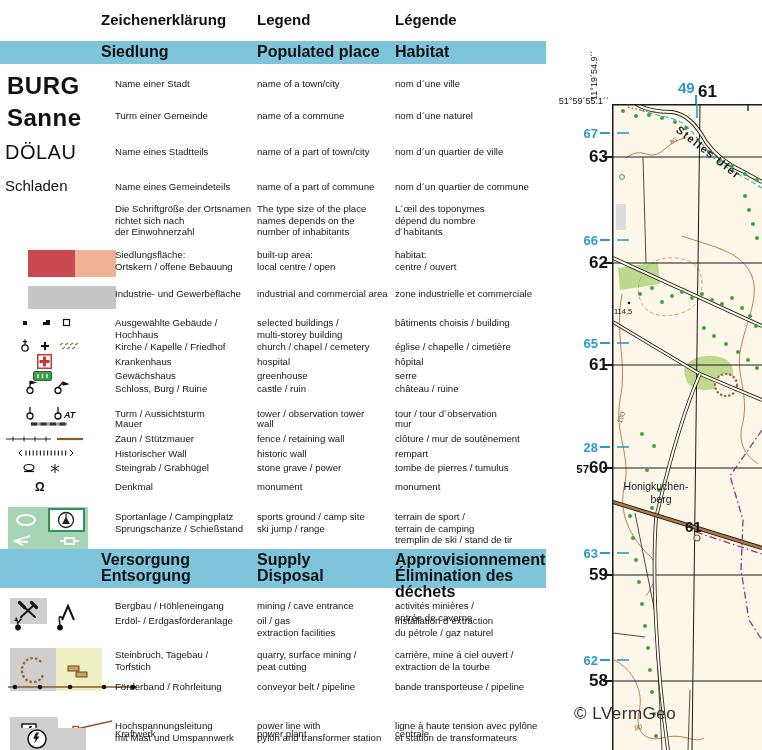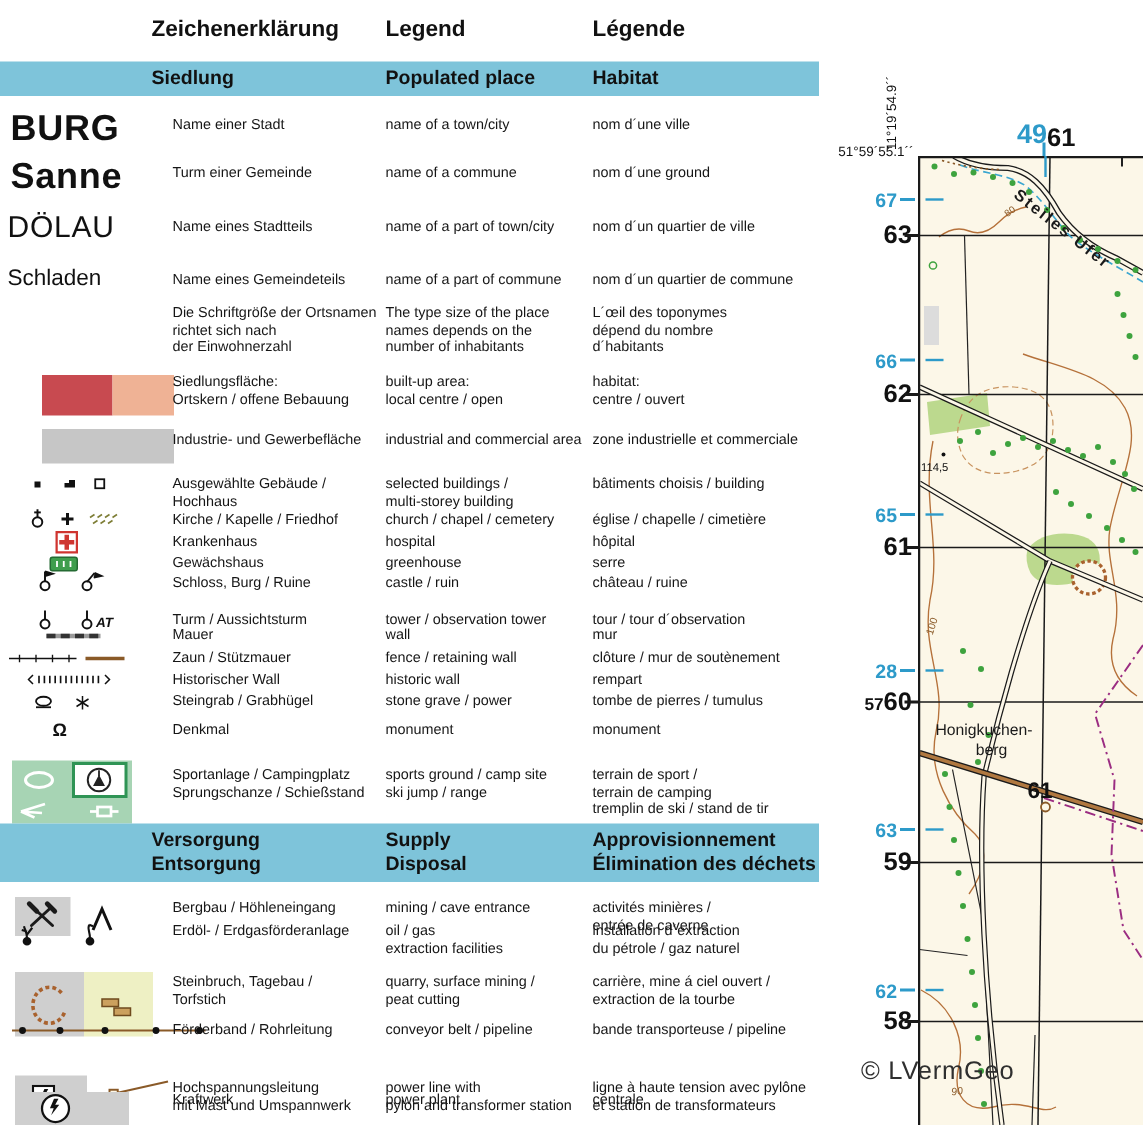--- a/index.html
+++ b/index.html
@@ -2,37 +2,37 @@
 <html><head>
 <meta charset="utf-8">
 <style>
   html,body{margin:0;padding:0;background:#fff;}
   .stage{position:relative;width:762px;height:750px;background:#ffffff;overflow:hidden;
          font-family:"Liberation Sans",sans-serif;color:#111;}
   
   .titles span{position:absolute;top:11px;font-size:15px;font-weight:bold;white-space:pre;}
   .c-de{left:101px}.c-en{left:257px}.c-fr{left:395px}
   .band{position:absolute;left:0;width:546px;background:#7ec4da;}
-  .band span{position:absolute;font-size:13px;font-weight:bold;white-space:pre-line;line-height:16px;}
+  .band span{position:absolute;font-size:16px;font-weight:bold;white-space:pre-line;line-height:16px;}
   .band1{top:41px;height:23px}.band1 span{top:3px}
   .band2{top:549px;height:39px}.band2 span{top:3px}
   .leg-row{position:absolute;left:0;width:546px;height:12px;}
   .leg-row .txt{position:absolute;top:0;font-size:9.6px;line-height:11.6px;white-space:pre;color:#161616;}
   .cell-de{left:115px}.cell-en{left:257px}.cell-fr{left:395px}
   .cell-sym{position:absolute;left:0;top:0;width:114px;height:100%;}
   .cell-sym svg{position:absolute;overflow:visible;}
   .sample{position:absolute;white-space:pre;color:#111;}
   .s-0,.s-1{left:7px;top:-6px;font-size:24px;font-weight:bold;letter-spacing:.5px;}
   .s-2{left:5px;top:-5px;font-size:20px;font-weight:normal;letter-spacing:.5px;}
   .s-3{left:5px;top:-4px;font-size:15px;font-weight:normal;}
   
   .coord-lat{position:absolute;left:543px;top:96px;width:66px;font-size:9px;text-align:right;white-space:pre;}
   .coord-lon{position:absolute;left:601px;top:88px;width:70px;height:12px;font-size:9px;white-space:pre;
              transform:rotate(-90deg);transform-origin:0 100%;}
-  .top-blue{position:absolute;left:678px;top:79px;font-size:18px;font-weight:bold;color:#2d9ac9;}
+  .top-blue{position:absolute;left:678px;top:79px;font-size:15px;font-weight:bold;color:#2d9ac9;}
   .top-black{position:absolute;left:698px;top:82px;font-size:17px;font-weight:bold;}
   .blue-num{position:absolute;left:570px;width:28px;text-align:right;color:#2d9ac9;font-size:13px;font-weight:bold;}
   .black-num{position:absolute;left:564px;width:44px;text-align:right;font-size:17px;font-weight:bold;}
   .black-num .prefix{font-size:11.5px;}
   .tick{position:absolute;height:2px;}
   .tick-blue{left:600px;width:10px;background:#2d9ac9;}
   .tick-black{left:603px;width:10px;background:#1a1a1a;}
   .tick-topblue{position:absolute;left:695px;top:95px;width:2px;height:10px;background:#2d9ac9;}
   .copyright{position:absolute;left:574px;top:704px;font-size:17px;color:#2f2f2f;letter-spacing:.5px;z-index:5;}
   .mapsvg{position:absolute;left:612px;top:104px;}
@@ -62,21 +62,21 @@
         <div class="txt cell-de">Name einer Stadt</div>
         <div class="txt cell-en">name of a town/city</div>
         <div class="txt cell-fr">nom d´une ville</div>
       </div>
       <div class="leg-row" style="top: 110px;">
         <div class="cell-sym">
           <span class="sample s-1">Sanne</span>
         </div>
         <div class="txt cell-de">Turm einer Gemeinde</div>
         <div class="txt cell-en">name of a commune</div>
-        <div class="txt cell-fr">nom d´une ground</div>
+        <div class="txt cell-fr">nom d´une naturel</div>
       </div>
       <div class="leg-row" style="top: 146px;">
         <div class="cell-sym">
           <span class="sample s-2">DÖLAU</span>
         </div>
         <div class="txt cell-de">Name eines Stadtteils</div>
         <div class="txt cell-en">name of a part of town/city</div>
         <div class="txt cell-fr">nom d´un quartier de ville</div>
       </div>
       <div class="leg-row" style="top: 181px;">

